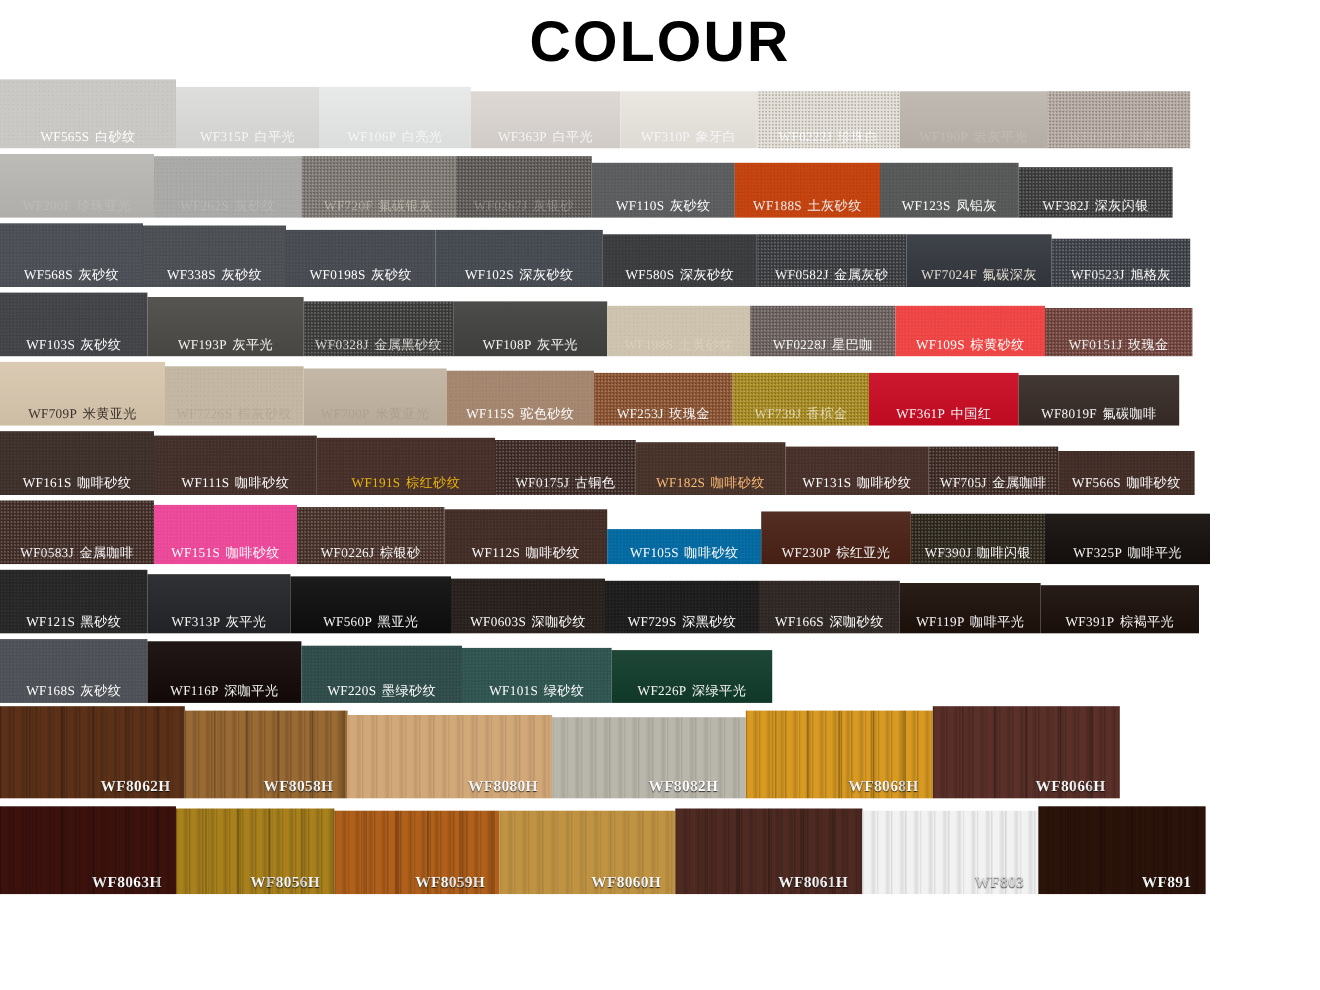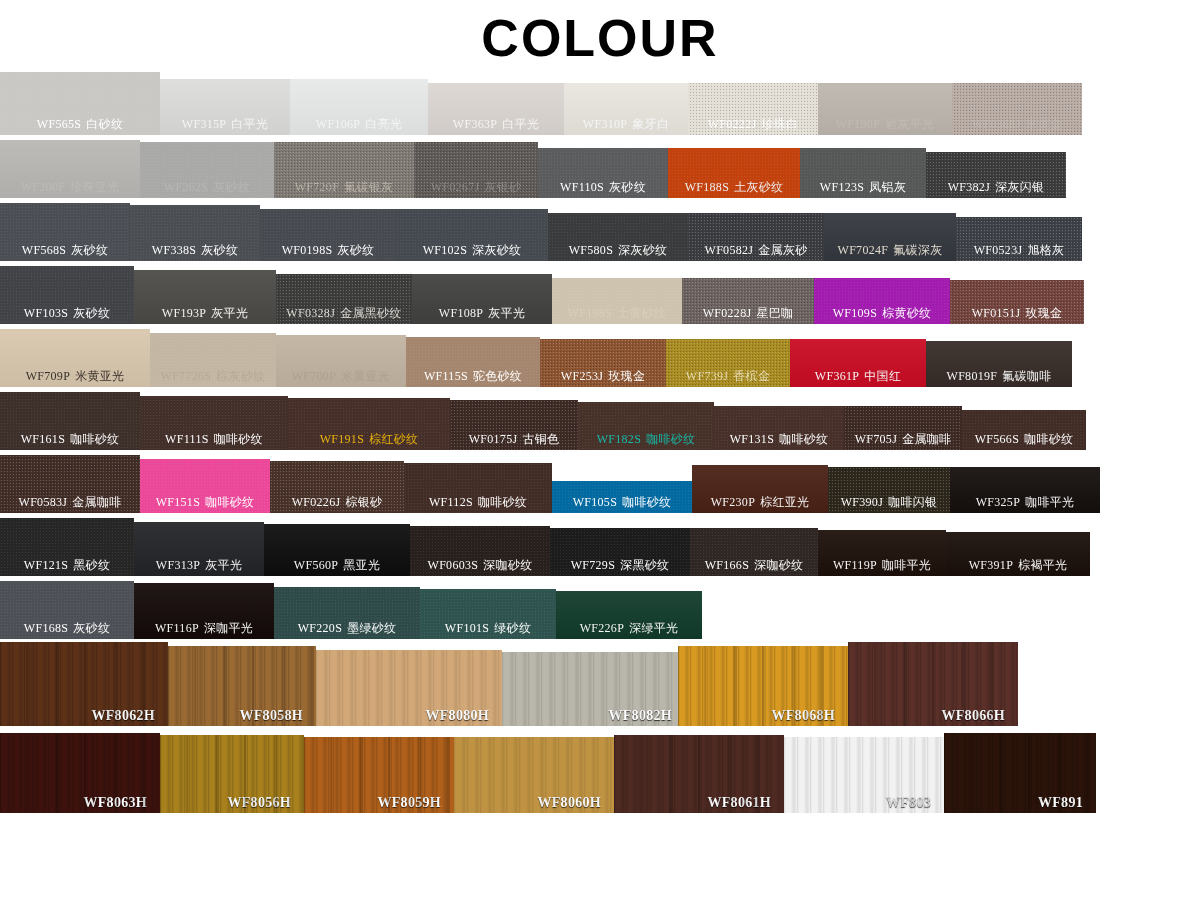--- a/index.html
+++ b/index.html
@@ -193,21 +193,21 @@
         </div>
         <div class="sw tex-flat" style="width: 140px; height: 50px; background: rgb(65, 66, 63);">
           <div class="lbl" style="color: rgb(255, 255, 255);"><span class="code">WF108P</span><span class="name">灰平光</span></div>
         </div>
         <div class="sw tex-sand" style="width: 130px; height: 46px; background: rgb(205, 195, 174);">
           <div class="lbl" style="color: rgb(216, 207, 188);"><span class="code">WF198S</span><span class="name">土黄砂纹</span></div>
         </div>
         <div class="sw tex-metal" style="width: 132px; height: 46px; background: rgb(109, 99, 96);">
           <div class="lbl" style="color: rgb(255, 255, 255);"><span class="code">WF0228J</span><span class="name">星巴咖</span></div>
         </div>
-        <div class="sw tex-sand" style="width: 136px; height: 46px; background: #a21caf;">
+        <div class="sw tex-sand" style="width: 136px; height: 46px; background: #ef4444;">
           <div class="lbl" style="color: rgb(255, 255, 255);"><span class="code">WF109S</span><span class="name">棕黄砂纹</span></div>
         </div>
         <div class="sw tex-metal" style="width: 134px; height: 44px; background: rgb(115, 69, 62);">
           <div class="lbl" style="color: rgb(255, 255, 255);"><span class="code">WF0151J</span><span class="name">玫瑰金</span></div>
         </div>
       </div>
       <div class="row">
         <div class="sw tex-flat" style="width: 150px; height: 58px; background: rgb(216, 199, 174);">
           <div class="lbl" style="color: rgb(58, 49, 41);"><span class="code">WF709P</span><span class="name">米黄亚光</span></div>
         </div>
@@ -240,21 +240,21 @@
         <div class="sw tex-sand" style="width: 148px; height: 54px; background: rgb(67, 47, 41);">
           <div class="lbl" style="color: rgb(255, 255, 255);"><span class="code">WF111S</span><span class="name">咖啡砂纹</span></div>
         </div>
         <div class="sw tex-sand" style="width: 162px; height: 52px; background: rgb(69, 47, 40);">
           <div class="lbl" style="color: #eab308;"><span class="code">WF191S</span><span class="name">棕红砂纹</span></div>
         </div>
         <div class="sw tex-metal" style="width: 128px; height: 50px; background: rgb(62, 43, 38);">
           <div class="lbl" style="color: rgb(255, 255, 255);"><span class="code">WF0175J</span><span class="name">古铜色</span></div>
         </div>
         <div class="sw tex-sand" style="width: 136px; height: 48px; background: rgb(71, 50, 41);">
-          <div class="lbl" style="color: #14b8a6;"><span class="code">WF182S</span><span class="name">咖啡砂纹</span></div>
+          <div class="lbl" style="color: #fdba74;"><span class="code">WF182S</span><span class="name">咖啡砂纹</span></div>
         </div>
         <div class="sw tex-sand" style="width: 130px; height: 44px; background: rgb(70, 48, 41);">
           <div class="lbl" style="color: rgb(255, 255, 255);"><span class="code">WF131S</span><span class="name">咖啡砂纹</span></div>
         </div>
         <div class="sw tex-metal" style="width: 118px; height: 44px; background: rgb(63, 43, 37);">
           <div class="lbl" style="color: rgb(255, 255, 255);"><span class="code">WF705J</span><span class="name">金属咖啡</span></div>
         </div>
         <div class="sw tex-sand" style="width: 124px; height: 40px; background: rgb(65, 44, 38);">
           <div class="lbl" style="color: rgb(255, 255, 255);"><span class="code">WF566S</span><span class="name">咖啡砂纹</span></div>
         </div>
@@ -332,21 +332,21 @@
         <div class="sw tex-wood" style="width: 168px; height: 84px; background: rgb(92, 49, 24);">
           <div class="lbl shadow" style="color: rgb(255, 255, 255); text-align: right; padding-right: 8px; font-size: 14px; font-weight: bold;"><span class="code">WF8062H</span></div>
         </div>
         <div class="sw tex-wood" style="width: 148px; height: 80px; background: rgb(154, 106, 51);">
           <div class="lbl shadow" style="color: rgb(255, 255, 255); text-align: right; padding-right: 8px; font-size: 14px; font-weight: bold;"><span class="code">WF8058H</span></div>
         </div>
         <div class="sw tex-wood-light" style="width: 186px; height: 76px; background: rgb(210, 168, 120);">
           <div class="lbl shadow" style="color: rgb(255, 255, 255); text-align: right; padding-right: 8px; font-size: 14px; font-weight: bold;"><span class="code">WF8080H</span></div>
         </div>
         <div class="sw tex-wood-light" style="width: 176px; height: 74px; background: rgb(185, 182, 171);">
-          <div class="lbl shadow" style="color: rgb(255, 255, 255); text-align: right; padding-right: 1px; font-size: 14px; font-weight: bold;"><span class="code">WF8082H</span></div>
+          <div class="lbl shadow" style="color: rgb(255, 255, 255); text-align: right; padding-right: 20px; font-size: 14px; font-weight: bold;"><span class="code">WF8082H</span></div>
         </div>
         <div class="sw tex-wood" style="width: 170px; height: 80px; background: rgb(217, 154, 34);">
           <div class="lbl shadow" style="color: rgb(255, 255, 255); text-align: right; padding-right: 8px; font-size: 14px; font-weight: bold;"><span class="code">WF8068H</span></div>
         </div>
         <div class="sw tex-wood" style="width: 170px; height: 84px; background: rgb(90, 48, 41);">
           <div class="lbl shadow" style="color: rgb(255, 255, 255); text-align: right; padding-right: 8px; font-size: 14px; font-weight: bold;"><span class="code">WF8066H</span></div>
         </div>
       </div>
       <div class="row wood">
         <div class="sw tex-wood" style="width: 160px; height: 80px; background: rgb(61, 18, 13);">

